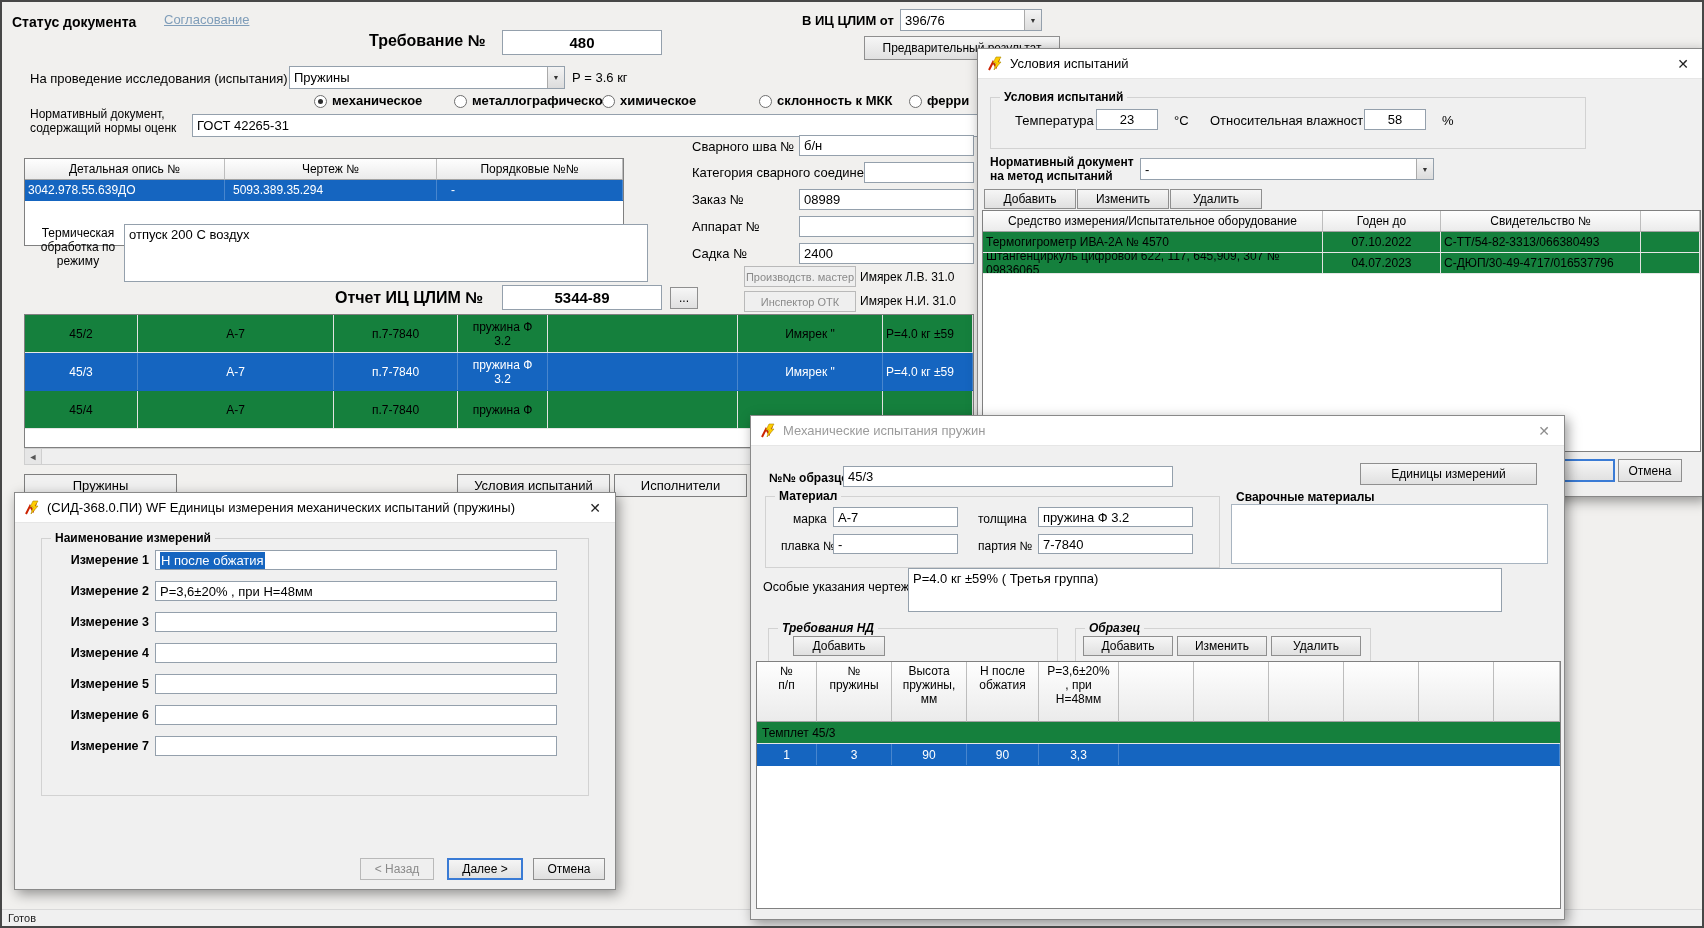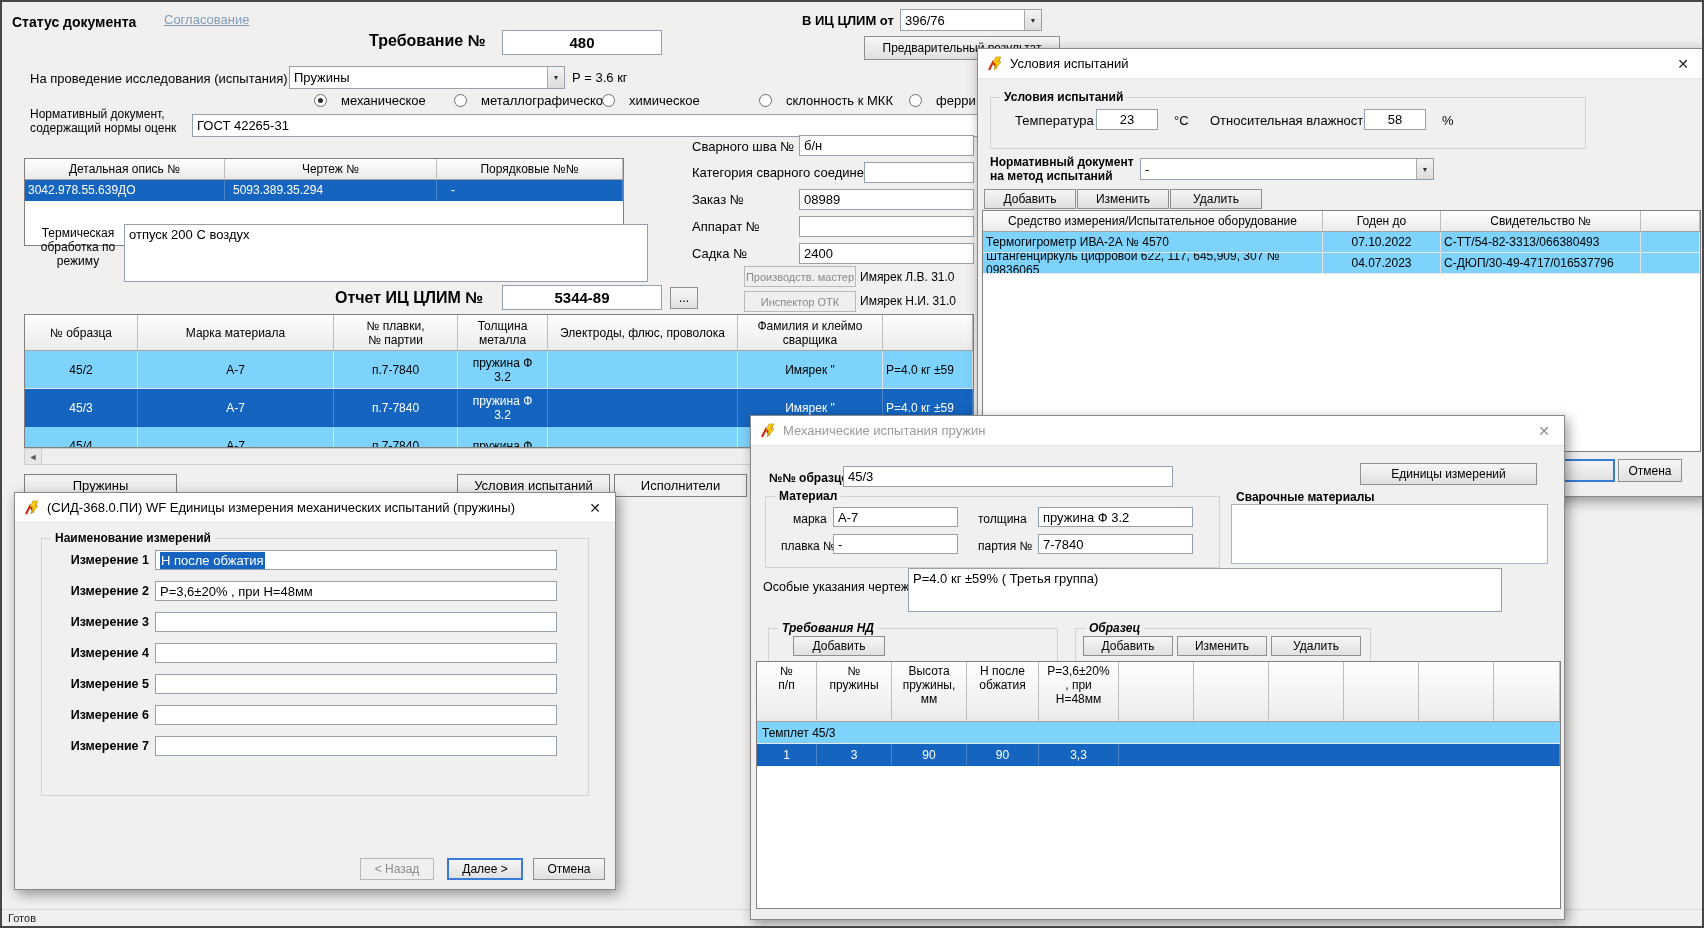--- a/index.html
+++ b/index.html
@@ -25,27 +25,27 @@
   .tbar { position:relative; height:30px; background:#fff; display:flex; align-items:center; gap:7px; padding:0 9px; border-bottom:1px solid #e6e6e6; }
   .tbar .ttl { font-size:13px; white-space:nowrap; overflow:hidden; }
   .tbar .ttl.gray { color:#9b9b9b; }
   .tbar .x { margin-left:auto; font-size:14px; color:#222; padding:1px 5px; cursor:pointer; }
   .icon16 { width:16px; height:16px; flex:none; }
   .grid { position:absolute; background:#fff; border:1px solid #808080; overflow:hidden; }
   .ghr { display:flex; }
   .ghc { background:linear-gradient(#fefefe,#ebebeb); border-right:1px solid #bdbdbd; border-bottom:1px solid #a3a3a3; font-size:12px; display:flex; align-items:center; justify-content:center; text-align:center; white-space:pre-line; overflow:hidden; flex:none; }
   .ghc.top { align-items:flex-start; padding-top:2px; }
   .ghc.fx { flex:1; }
-  .gr { display:flex; border-bottom:1px solid #e6e6e6; background:#7dd3fc; }
+  .gr { display:flex; border-bottom:1px solid #e6e6e6; background:#15803d; }
   .gr.sel { background:#1565c0; color:#fff; border-bottom-color:#1565c0; }
   .gc { border-right:1px solid #e2e2e2; font-size:12px; display:flex; align-items:center; justify-content:center; text-align:center; white-space:pre-line; overflow:hidden; padding:0 3px; flex:none; }
   .gc.l { justify-content:flex-start; text-align:left; }
   .gc.fx { flex:1; }
   .gr.sel .gc { border-right-color:rgba(255,255,255,.22); }
-  .radio { position:absolute; display:flex; align-items:center; gap:14px; font-size:13px; white-space:nowrap; }
+  .radio { position:absolute; display:flex; align-items:flex-end; gap:5px; font-size:13px; white-space:nowrap;font-weight:bold; }
   .rb { width:13px; height:13px; border-radius:50%; background:#fff; border:1px solid #6e6e6e; position:relative; flex:none; }
   .radio.on .rb::after { content:""; position:absolute; inset:3px; background:#2d2d2d; border-radius:50%; }
   .gbox { position:absolute; border:1px solid #d2d2d2; }
   .glabel { position:absolute; top:-8px; left:9px; background:#f0f0f0; padding:0 4px; font-size:12px; font-weight:bold; white-space:nowrap; }
   .glabel.i { font-style:italic; }
   .tab { position:absolute; height:23px; border:1px solid #7e7e7e; background:#f0f0f0; display:flex; align-items:center; justify-content:center; font-size:13px; cursor:pointer; }
   .link { position:absolute; color:#7f9db9; text-decoration:underline; font-size:13px; cursor:pointer; white-space:nowrap; }
   .sb { position:absolute; left:0; right:0; bottom:0; height:17px; background:#f0f0f0; border-top:1px solid #d9d9d9; font-size:11px; display:flex; align-items:center; padding-left:6px; color:#222; }
   .hscroll { position:absolute; height:17px; background:#efefef; border:1px solid #cfcfcf; display:flex; }
   .hs-arrow { width:17px; background:#e6e6e6; border-right:1px solid #cfcfcf; display:flex; align-items:center; justify-content:center; font-size:9px; color:#555; cursor:pointer; }
@@ -141,32 +141,20 @@
     <span class="lbl s12" style="left:858px;top:268px">Имярек Л.В. 31.0</span>
 
     <span class="lbl b" style="left:333px;top:287px;font-size:16px">Отчет ИЦ ЦЛИМ №</span>
     <div class="field center bold15" style="left:500px;top:283px;width:160px;height:25px">5344-89</div>
     <div class="btn" style="left:668px;top:285px;width:28px;height:22px">...</div>
 
     <div class="btn sm dis" style="left:742px;top:289px;width:112px;height:21px">Инспектор ОТК</div>
     <span class="lbl s12" style="left:858px;top:292px">Имярек Н.И. 31.0</span>
 
     <div class="grid" style="left:22px;top:312px;width:950px;height:134px">
-      <div class="ghr" style="height:36px">
-        <div class="ghc" style="width:113px">№ образца</div>
-        <div class="ghc" style="width:196px">Марка материала</div>
-        <div class="ghc" style="width:124px">№ плавки,
-№ партии</div>
-        <div class="ghc" style="width:90px">Толщина
-металла</div>
-        <div class="ghc" style="width:190px">Электроды, флюс, проволока</div>
-        <div class="ghc" style="width:145px">Фамилия и клеймо
-сварщика</div>
-        <div class="ghc fx"></div>
-      </div>
       <div class="gr" style="height:38px">
         <div class="gc" style="width:113px">45/2</div>
         <div class="gc" style="width:196px">А-7</div>
         <div class="gc" style="width:124px">п.7-7840</div>
         <div class="gc" style="width:90px">пружина Ф
 3.2</div>
         <div class="gc" style="width:190px"></div>
         <div class="gc" style="width:145px">Имярек "</div>
         <div class="gc l fx">Р=4.0 кг ±59</div>
       </div>

